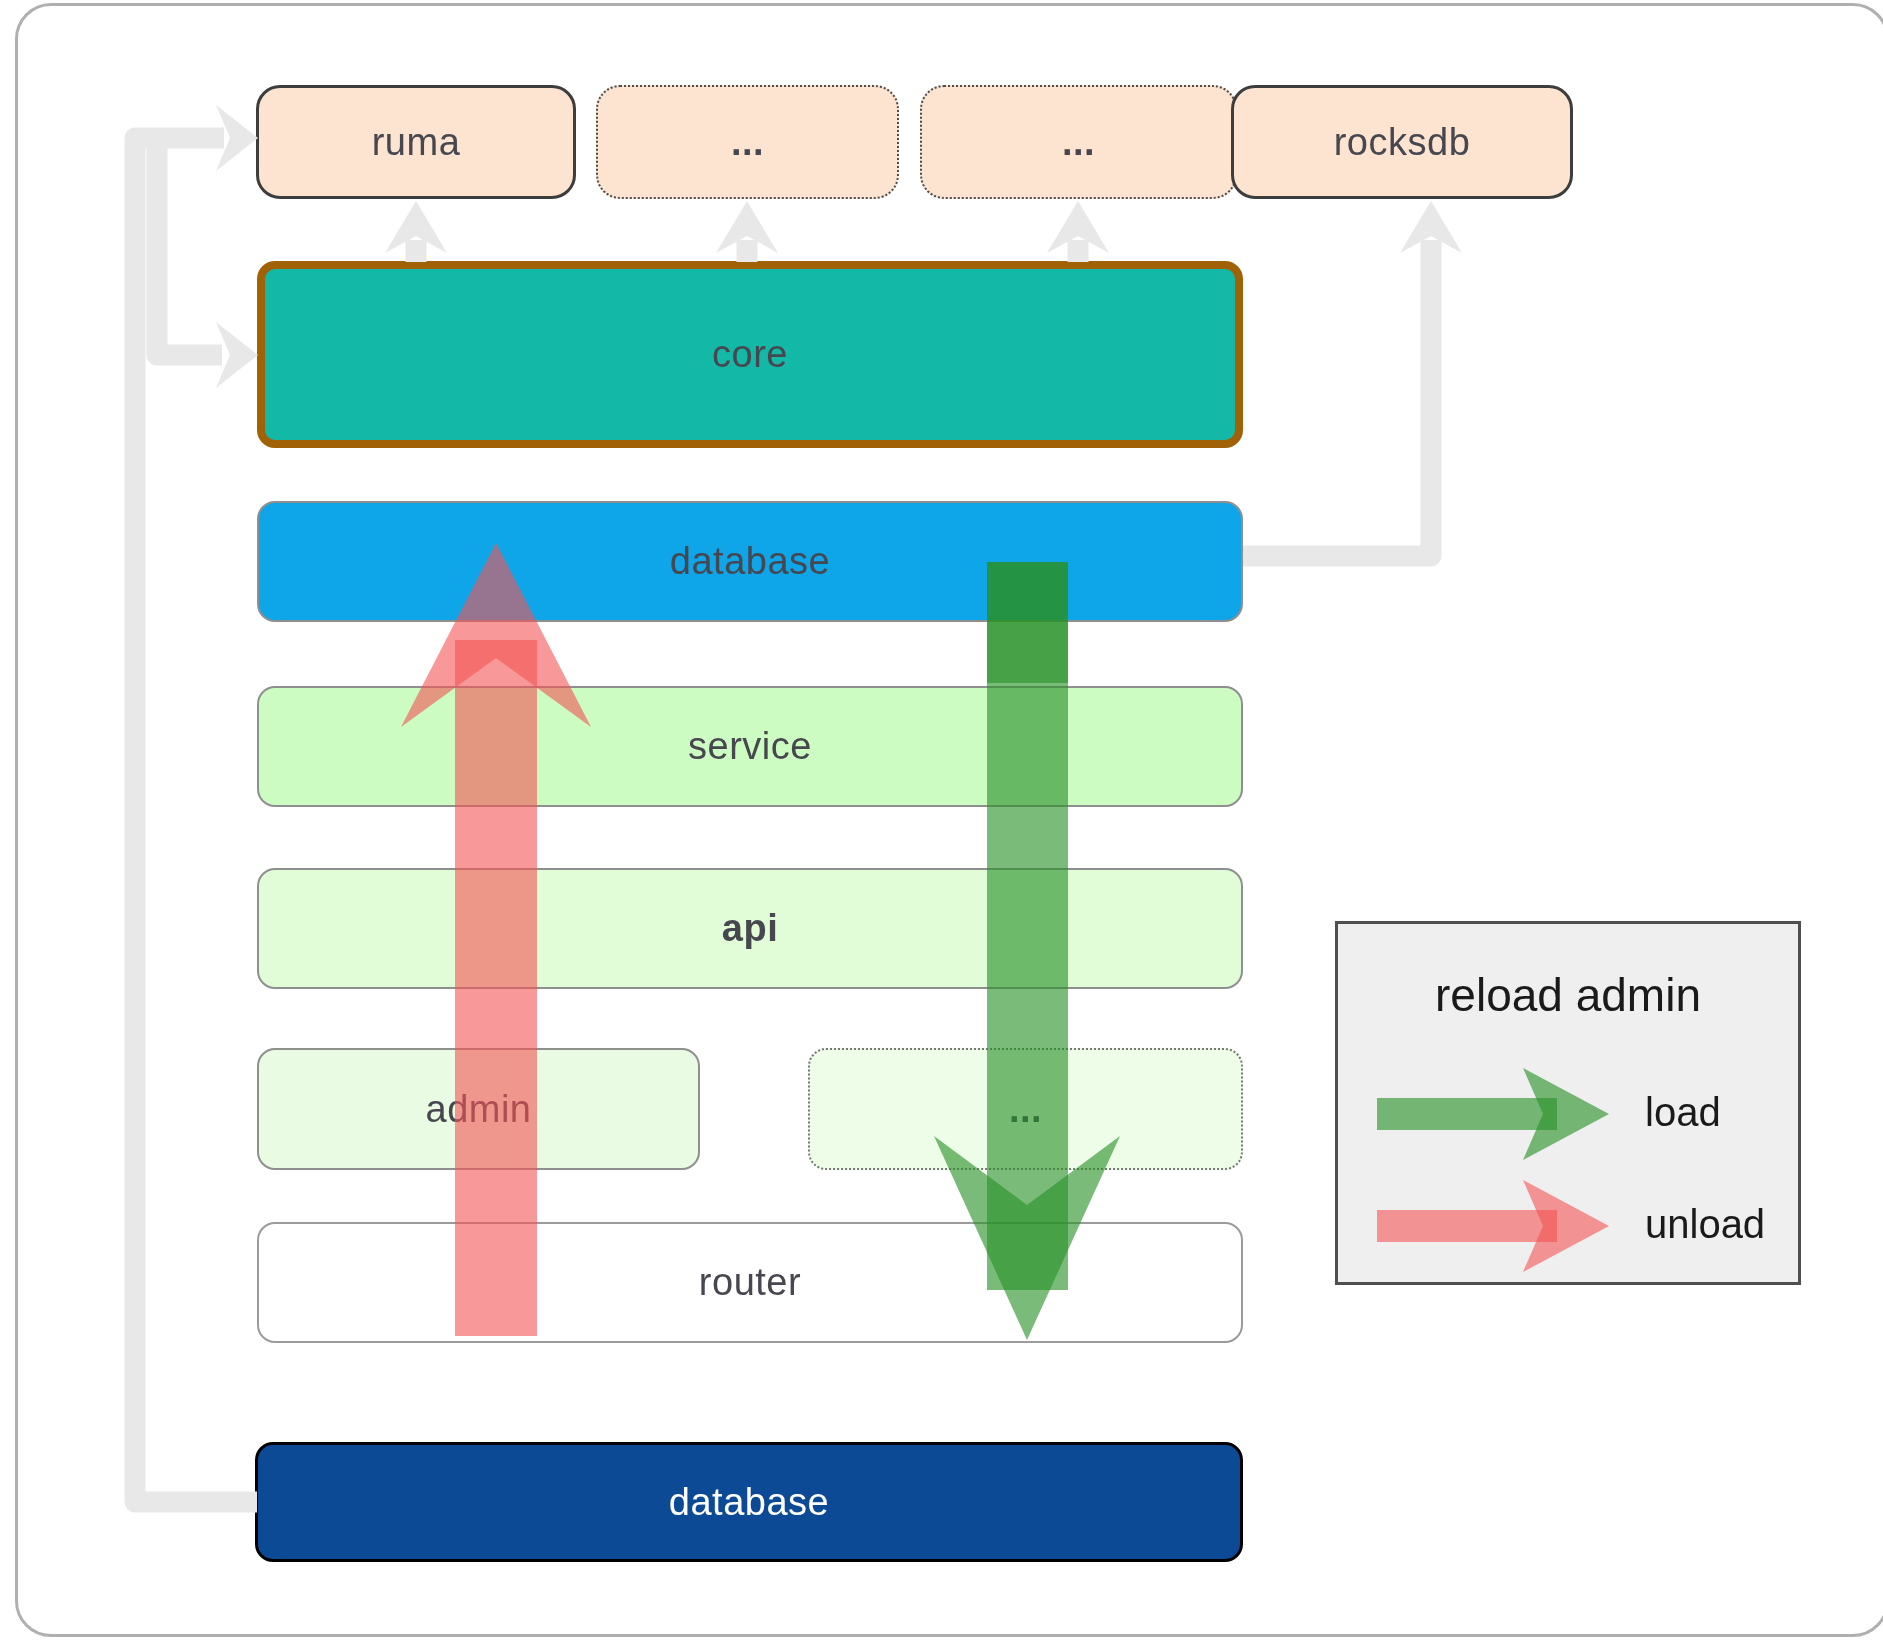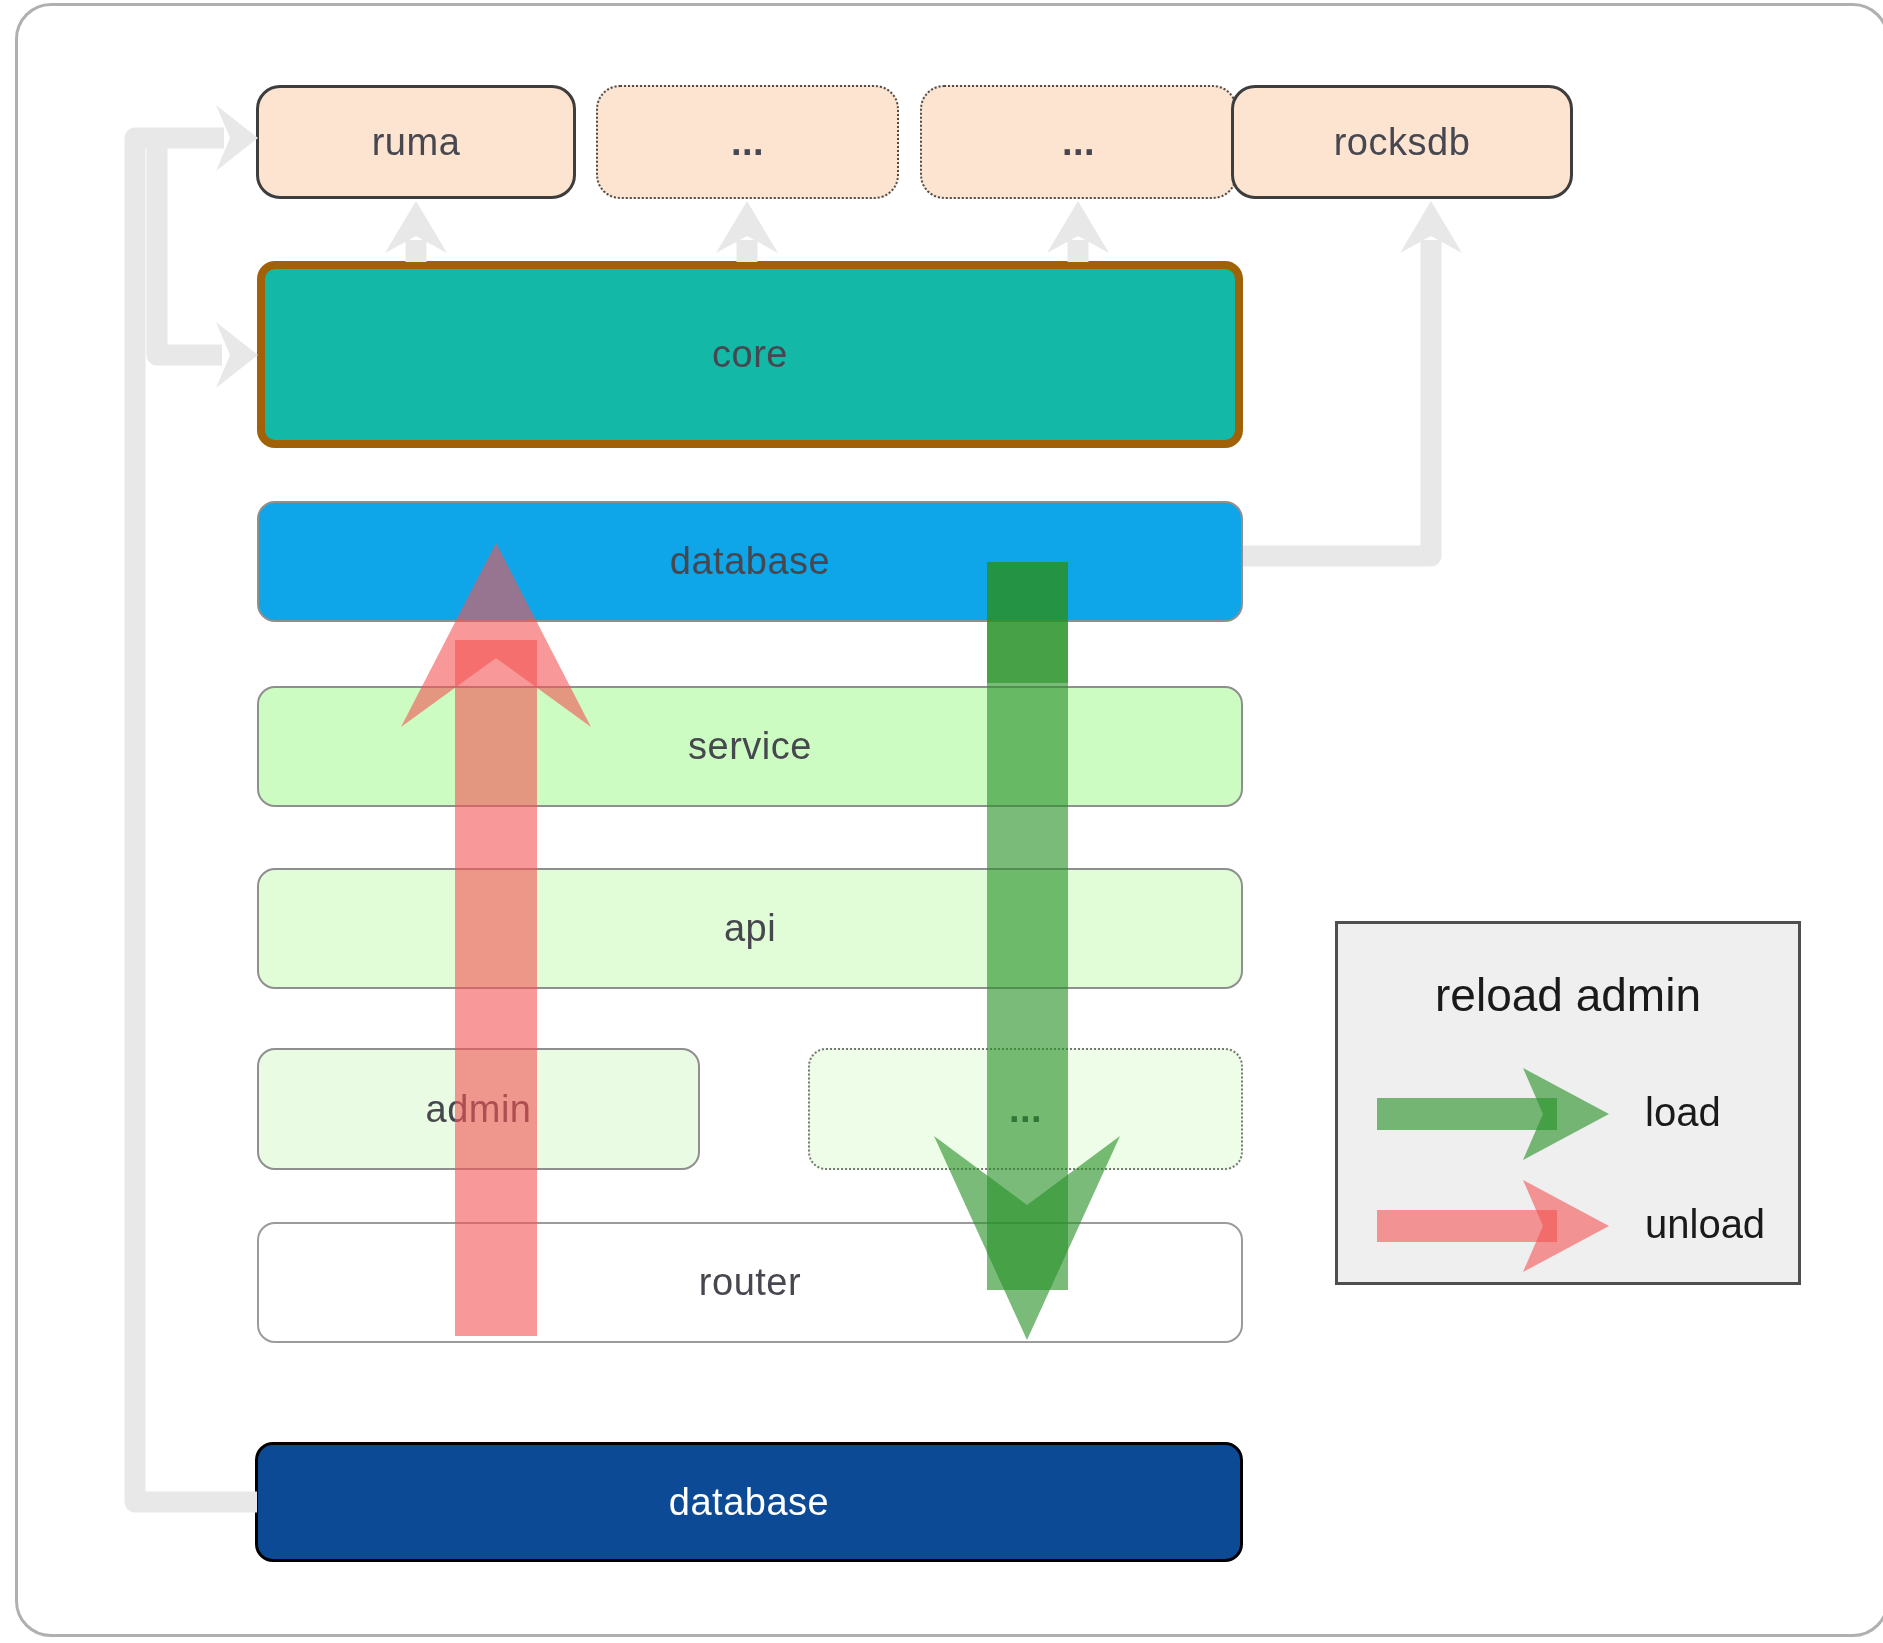--- a/index.html
+++ b/index.html
@@ -72,21 +72,21 @@
 
   <div class="node blue r18" style="left:245px; top:261px; width:986px; height:187px;">
     <span>core</span>
   </div>
   <div class="node green1 r18" style="left:245px; top:501px; width:986px; height:121px;">
     <span>database</span>
   </div>
   <div class="node green2 r18" style="left:245px; top:686px; width:986px; height:121px;">
     <span>service</span>
   </div>
-  <div class="node green3 r18" style="left:245px; top:868px; width:986px; height:121px;">
+  <div class="node green3 r18" style="left:245px; top:868px; width:986px; height:121px;font-weight:bold;">
     <span>api</span>
   </div>
   <div class="node green4 r18" style="left:245px; top:1048px; width:443px; height:122px;">
     <span>admin</span>
   </div>
   <div class="node green4-dotted r18" style="left:796px; top:1048px; width:435px; height:122px;">
     <span class="dots">...</span>
   </div>
   <div class="node white r18" style="left:245px; top:1222px; width:986px; height:121px;">
     <span>router</span>

